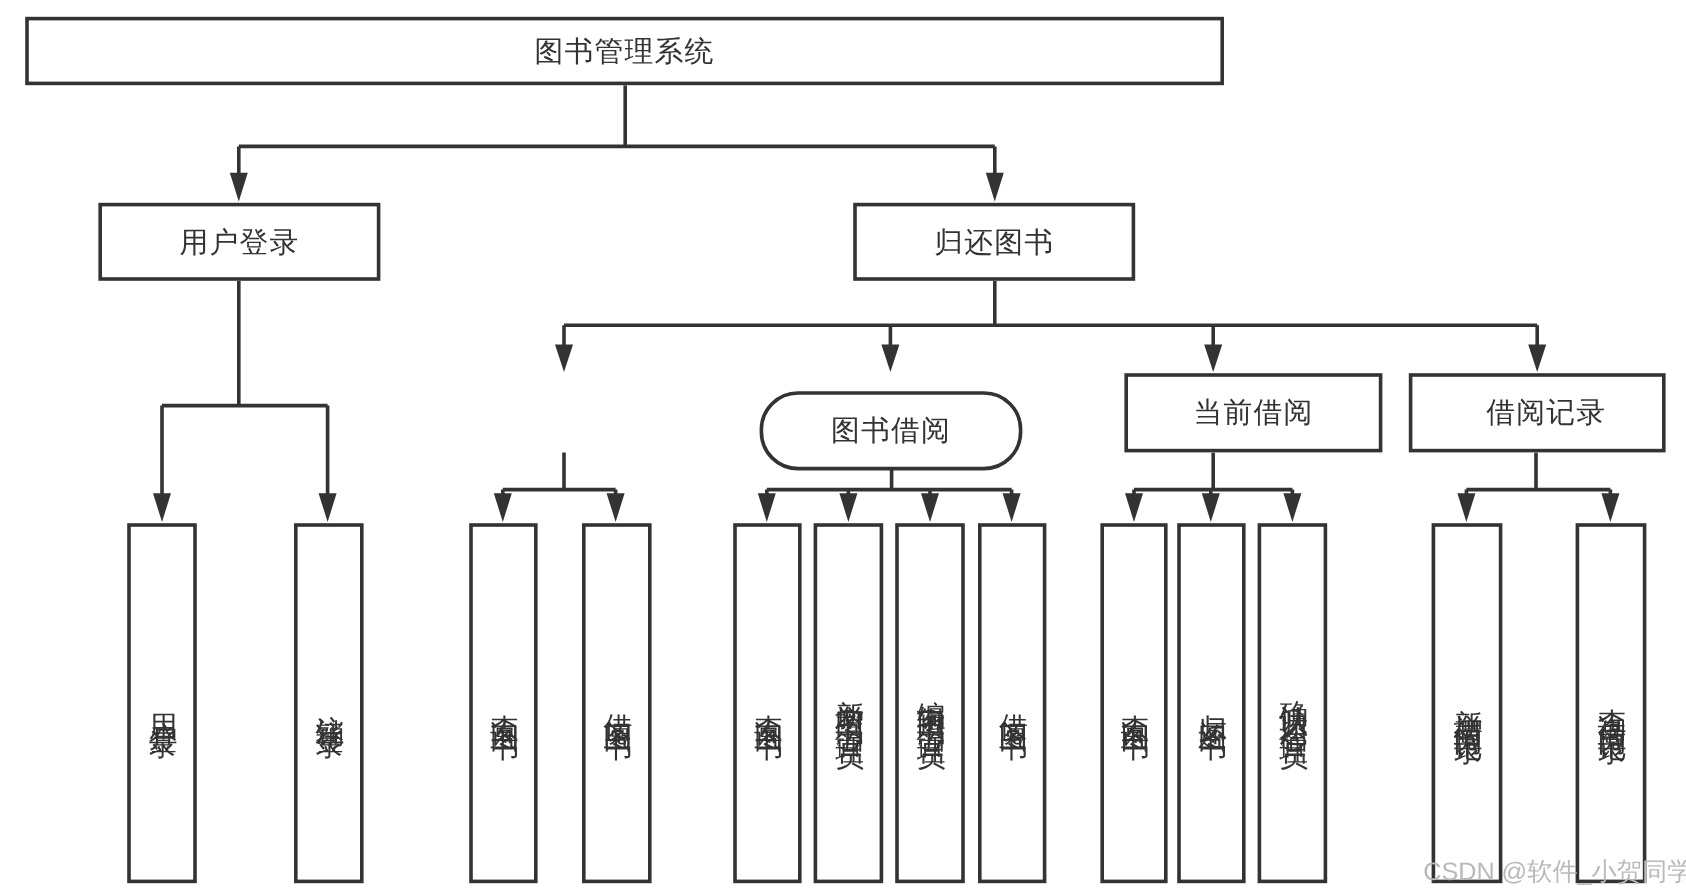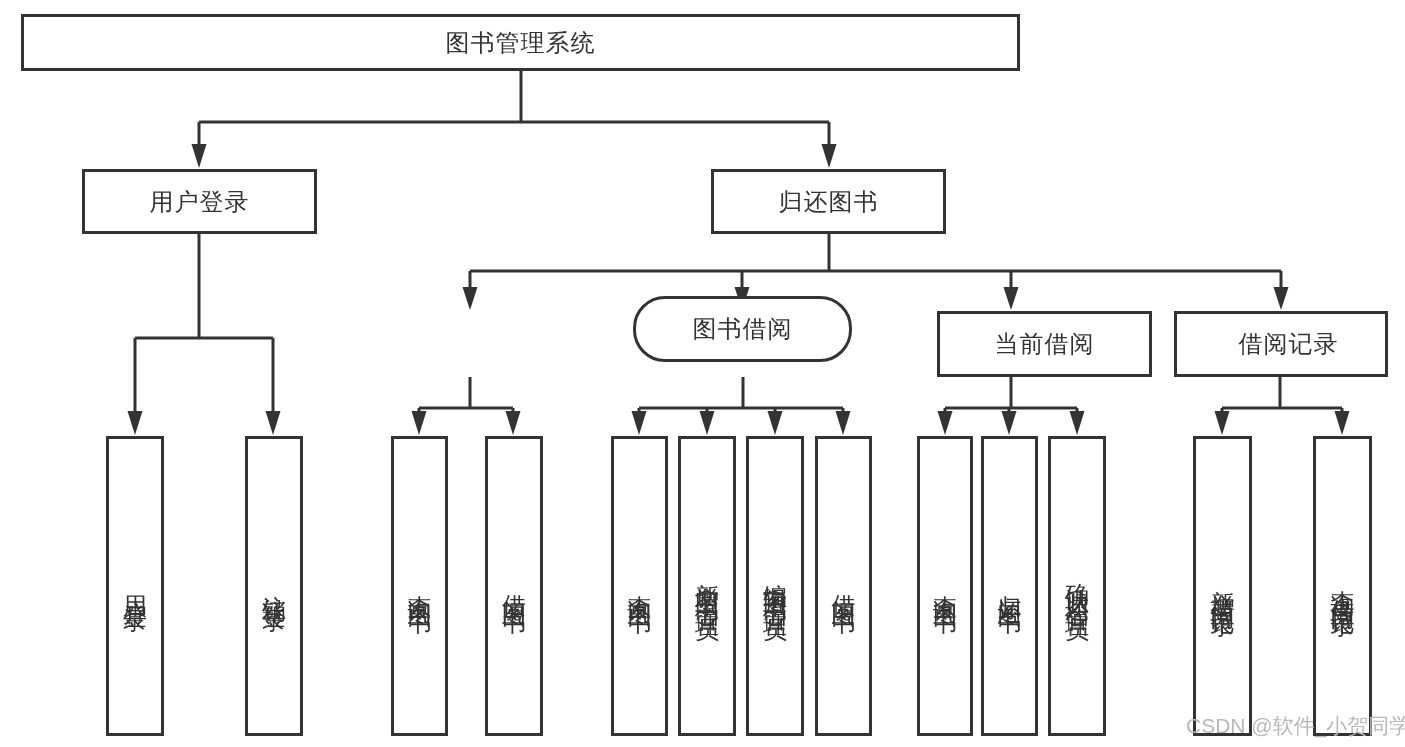--- a/index.html
+++ b/index.html
@@ -121,21 +121,21 @@
     <span class="lbl">图书管理系统</span>
   </div>
 
   <div class="node h" style="left:82px; top:169px; width:235px; height:65px;">
     <span class="lbl">用户登录</span>
   </div>
   <div class="node h" style="left:711px; top:169px; width:235px; height:65px;">
     <span class="lbl">归还图书</span>
   </div>
 
-  <div class="node h" style="left:633px; top:296px; width:219px; height:66px;border-radius:32px;">
+  <div class="node h" style="left:633px; top:326px; width:219px; height:66px;border-radius:32px;">
     <span class="lbl">图书借阅</span>
   </div>
   <div class="node h" style="left:904px; top:311px; width:215px; height:66px;margin-left:33px;">
     <span class="lbl">当前借阅</span>
   </div>
   <div class="node h" style="left:1174px; top:311px; width:214px; height:66px;padding-left:15px;">
     <span class="lbl">借阅记录</span>
   </div>
 
   <div class="node v" style="left:106px; top:436px; width:58px; height:300px;">

